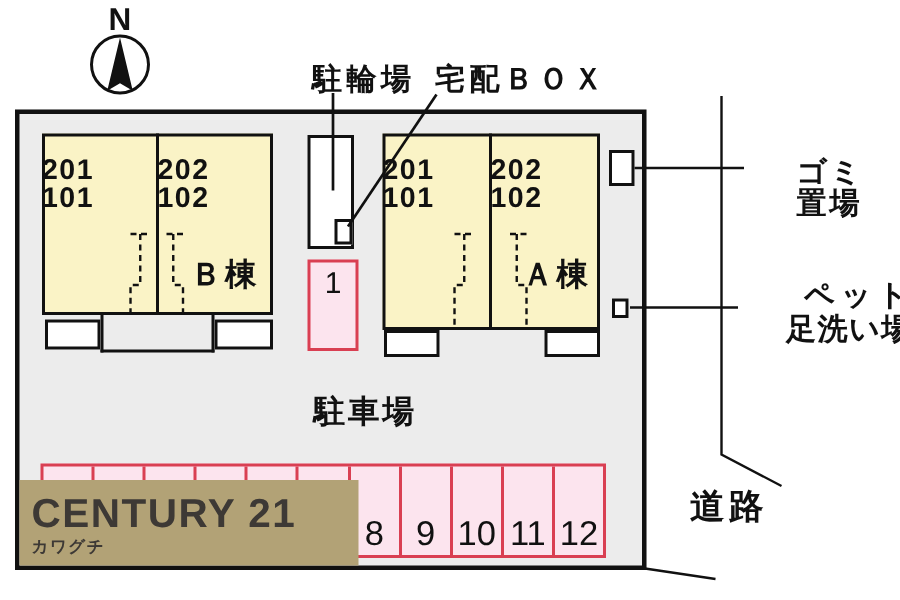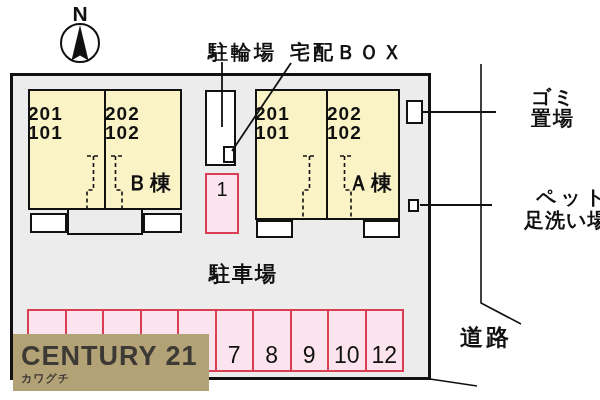--- a/index.html
+++ b/index.html
@@ -35,27 +35,27 @@
   .prow{left:27px;top:309px;width:377px;height:63px;background:var(--parking_fill);
         border:2px solid var(--parking_border);display:flex;}
   .pspace{flex:1;position:relative;border-right:2px solid var(--parking_border);}
   .pspace:last-child{border-right:none;}
   .pnum{position:absolute;left:0;right:0;bottom:1px;text-align:center;font-size:23px;font-weight:500;}
   
   .lbl{font-weight:bold;font-size:20px;letter-spacing:3px;white-space:nowrap;padding-left:28px;}
   .lbl-bike{left:180px;top:39px;}
   .lbl-takuhai{left:262px;top:39px;}
   .lbl-parkinglot{left:181px;top:260px;font-size:21px;letter-spacing:2px;}
-  .lbl-gomi{left:503px;top:87px;line-height:21px;letter-spacing:2px;}
+  .lbl-gomi{left:503px;top:105px;line-height:21px;letter-spacing:2px;}
   .lbl-pet{left:496px;top:186px;line-height:23px;letter-spacing:1px;}
   .lbl-pet .l1{margin-left:12px;letter-spacing:4px;}
   .lbl-road{left:432px;top:322px;font-size:23px;}
   .compass-n{left:66px;top:2px;width:28px;text-align:center;font-size:21px;font-weight:bold;}
   
-  .logo{left:13px;top:334px;width:196px;height:57px;background:var(--logo_bg);z-index:6;}
+  .logo{left:13px;top:320px;width:226px;height:57px;background:var(--logo_bg);z-index:6;}
   .logo .brand{position:absolute;left:8px;top:7px;font-size:27px;font-weight:bold;
                letter-spacing:1px;color:var(--logo_fg);white-space:nowrap;}
   .logo .sub{position:absolute;left:8px;bottom:5px;font-size:11px;font-weight:bold;
              color:var(--logo_fg);letter-spacing:1px;}
   svg.overlay{position:absolute;left:0;top:0;z-index:5;pointer-events:none;}
   .txt{z-index:7;}
 </style>
 </head>
 <body>
 
@@ -115,20 +115,23 @@
     <div class="pspace">
       <span class="pnum">8</span>
       </div>
     <div class="pspace">
       <span class="pnum">9</span>
       </div>
     <div class="pspace">
       <span class="pnum">10</span>
       </div>
     <div class="pspace">
+      <span class="pnum">11</span>
+      </div>
+    <div class="pspace">
       <span class="pnum">12</span>
       </div>
   </div>
 
   <svg class="overlay" width="600" height="400" viewBox="0 0 600 400">
     <circle cx="80" cy="43" r="19" fill="#ffffff" stroke="#111" stroke-width="2"></circle>
     <polygon points="80,25 71.5,60.5 80,55.5 88.5,60.5" fill="#111"></polygon>
     <path d="M222 62V127" stroke="#111" stroke-width="1.8" fill="none"></path>
     <path d="M291 63L232 151" stroke="#111" stroke-width="1.8" fill="none"></path>
     <path d="M423 112H496" stroke="#111" stroke-width="1.8" fill="none"></path>

